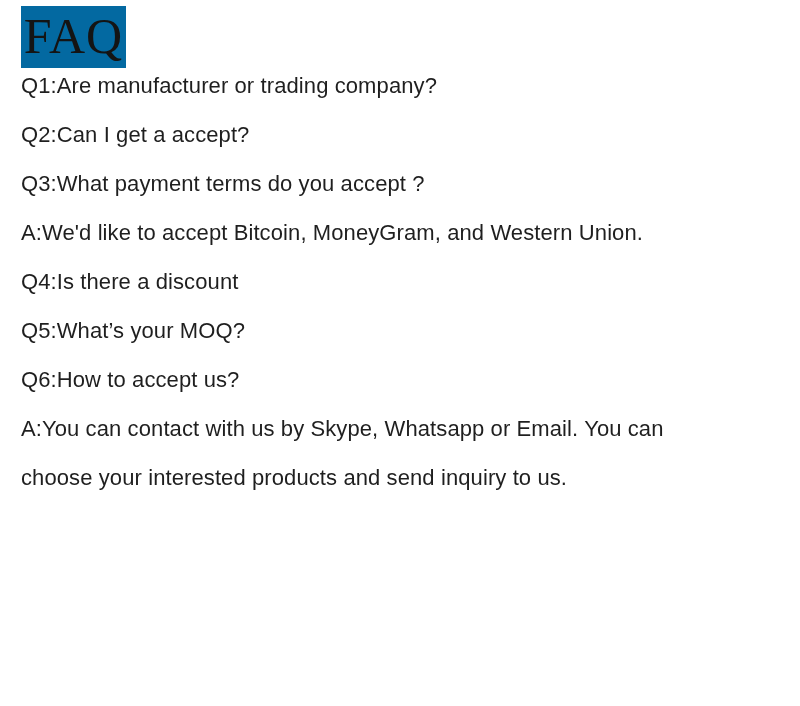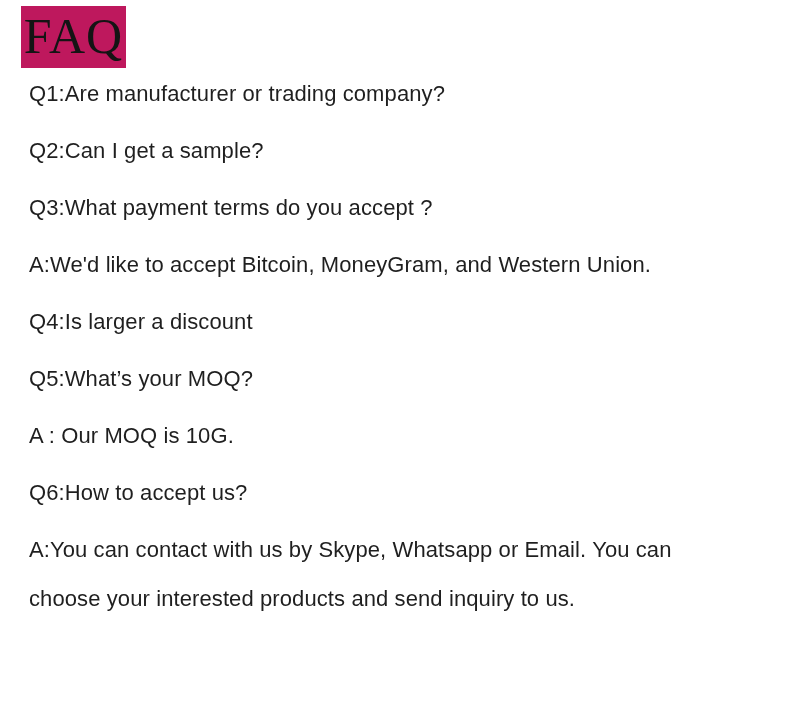--- a/index.html
+++ b/index.html
@@ -14,57 +14,56 @@
     font-family: "Liberation Sans", sans-serif;
   }
   .doc {
     padding: 6px 0 0 21px;
   }
   .faq-title {
     display: inline-block;
     box-sizing: border-box;
     width: 105px;
     height: 62px;
-    background: #be185d;
+    background: #0369a1;
     color: #141414;
     font-family: "Liberation Serif", "DejaVu Serif", serif;
     font-size: 50px;
     line-height: 60px;
     text-align: center;
     letter-spacing: 1px;
   }
   .qa {
     margin-top: -7px;
   }
   .qa p {
-    margin: 8px;
+    margin: 0;
     max-width: 712px;
     font-size: 22px;
     line-height: 49px;
     color: #1f1f1f;
     letter-spacing: 0.1px;
   }
 </style>
 </head>
 <body>
 
 <div class="doc">
 
   <div class="faq-title">FAQ</div>
 
   <main class="qa">
     <p>Q1:Are manufacturer or trading company?</p>
 
-    <p>Q2:Can I get a sample?</p>
+    <p>Q2:Can I get a accept?</p>
 
     <p>Q3:What payment terms do you accept ?</p>
     <p>A:We'd like to accept Bitcoin, MoneyGram, and Western Union.</p>
 
-    <p>Q4:Is larger a discount</p>
+    <p>Q4:Is there a discount</p>
 
     <p>Q5:What’s your MOQ?</p>
-    <p>A : Our MOQ is 10G.</p>
 
     <p>Q6:How to accept us?</p>
     <p>A:You can contact with us by Skype, Whatsapp or Email. You can choose your interested products and send inquiry to us.</p>
   </main>
 
 </div>
 
 </body></html>

